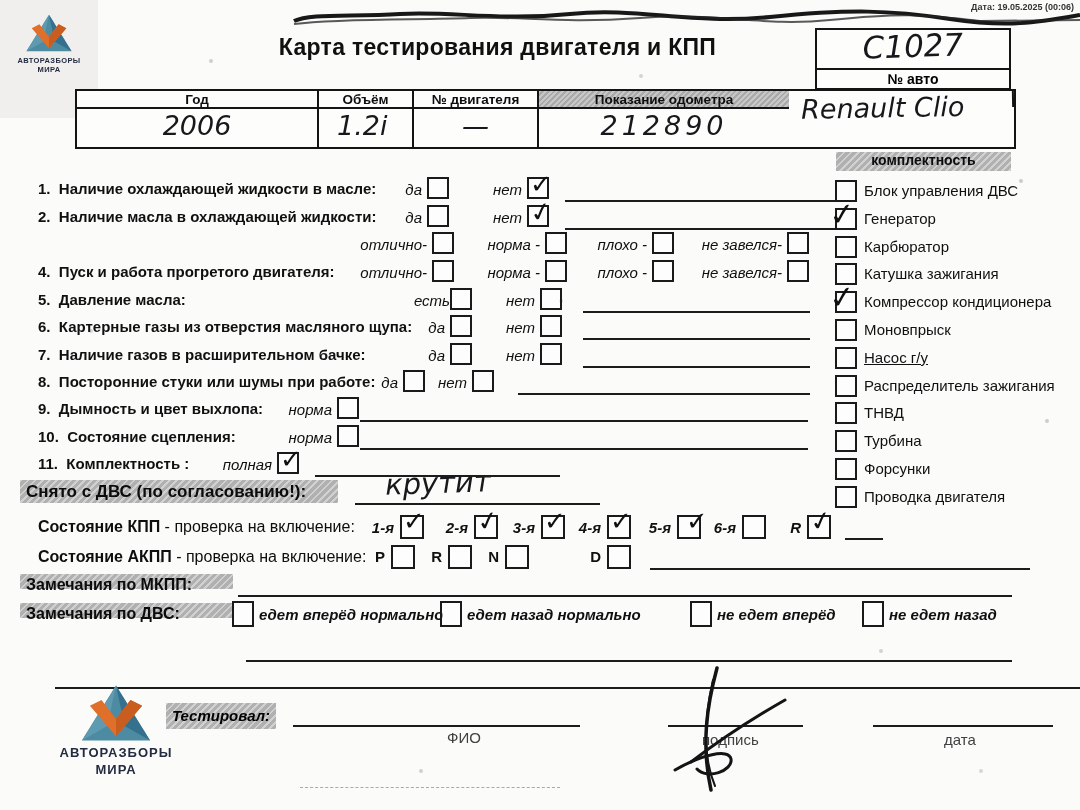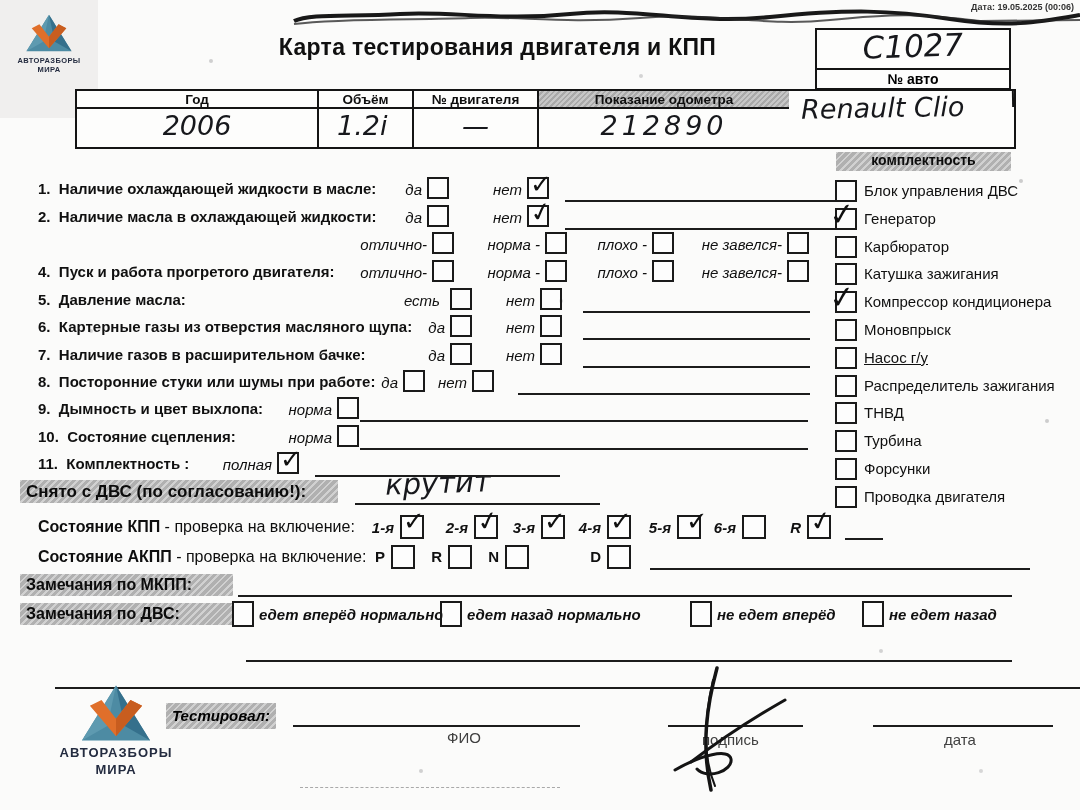--- a/index.html
+++ b/index.html
@@ -27,21 +27,21 @@
   .plab{position:absolute;font:bold 15px "Liberation Sans",sans-serif;color:#101010;transform:translateX(-100%);}
   .noteopt{position:absolute;font:bold italic 15px "Liberation Sans",sans-serif;font-style:italic;color:#101010;white-space:nowrap;}
   .cbox{position:absolute;width:22px;height:22px;border:2.5px solid #1a1a1a;box-sizing:border-box;background:rgba(255,255,255,.5);}
   .cbox.tall{height:26px;}
   .check{position:absolute;font:bold 26px "DejaVu Sans",sans-serif;color:#101010;line-height:1;}
   .check.big{font-size:31px;}
   .wline{position:absolute;height:0;border-bottom:2px solid #1c1c1c;}
   .snyato{left:20px;top:480px;width:318px;height:23px;font:bold 17px "Liberation Sans",sans-serif;color:#0c0c0c;padding:2px 0 0 6px;box-sizing:border-box;}
   .kpp-label{font-size:16px;color:#0e0e0e;white-space:nowrap;}
   .kpp-label b{font-weight:bold;}
-  .notebar{left:20px;width:213px;height:22px;font:bold 16px "Liberation Sans",sans-serif;color:#0c0c0c;padding:2px 0 0 6px;box-sizing:border-box;}
+  .notebar{left:20px;width:213px;height:15px;font:bold 16px "Liberation Sans",sans-serif;color:#0c0c0c;padding:2px 0 0 6px;box-sizing:border-box;}
   .test-bar{left:166px;top:703px;width:110px;height:26px;font:bold italic 15px "Liberation Sans",sans-serif;font-style:italic;font-weight:bold;text-align:center;padding-top:4px;box-sizing:border-box;}
   .flab{position:absolute;font:15px "Liberation Sans",sans-serif;color:#404040;}
   .brand-text{position:absolute;text-align:center;font-weight:bold;color:#242c40;font-family:"Liberation Sans",sans-serif;}
   .specks{left:0;top:0;width:2px;height:2px;background:#c7c7c7;border-radius:50%;
     box-shadow:210px 60px 0 1px #cfcfcf, 640px 75px 0 1px #d4d4d4, 1020px 180px 0 1px #cccccc,
     90px 330px 0 1px #d6d6d6, 560px 300px 0 1px #d9d9d9, 1046px 420px 0 1px #cdcdcd,
     160px 560px 0 1px #d6d6d6, 880px 650px 0 1px #d2d2d2, 420px 770px 0 1px #d0d0d0, 980px 770px 0 1px #d6d6d6;}
   .dashline{left:300px;top:787px;width:260px;border-bottom:1.5px dashed #a9a9a9;height:0;}
 </style>
 </head>
@@ -165,21 +165,21 @@
     <div class="itemlab" style="left: 38px; top: 263px;">4.&nbsp;&nbsp;Пуск и работа прогретого двигателя:</div>
     <div class="optlab" style="left: 427px; top: 264px;">отлично-</div>
     <div class="cbox" style="left: 432px; top: 260px;"></div>
     <div class="optlab" style="left: 540px; top: 264px;">норма -</div>
     <div class="cbox" style="left: 545px; top: 260px;"></div>
     <div class="optlab" style="left: 647px; top: 264px;">плохо -</div>
     <div class="cbox" style="left: 652px; top: 260px;"></div>
     <div class="optlab" style="left: 782px; top: 264px;">не завелся-</div>
     <div class="cbox" style="left: 787px; top: 260px;"></div>
     <div class="itemlab" style="left: 38px; top: 291px;">5.&nbsp;&nbsp;Давление масла:</div>
-    <div class="optlab" style="left: 440px; top: 292px;">есть</div>
+    <div class="optlab" style="left: 450px; top: 292px;">есть</div>
     <div class="cbox" style="left: 450px; top: 288px;"></div>
     <div class="optlab" style="left: 535px; top: 292px;">нет</div>
     <div class="cbox" style="left: 540px; top: 288px;"></div>
     <div class="wline" style="left: 583px; top: 311px; width: 227px;"></div>
     <div class="itemlab" style="left: 38px; top: 318px;">6.&nbsp;&nbsp;Картерные газы из отверстия масляного щупа:</div>
     <div class="optlab" style="left: 445px; top: 319px;">да</div>
     <div class="cbox" style="left: 450px; top: 315px;"></div>
     <div class="optlab" style="left: 535px; top: 319px;">нет</div>
     <div class="cbox" style="left: 540px; top: 315px;"></div>
     <div class="wline" style="left: 583px; top: 338px; width: 227px;"></div>

